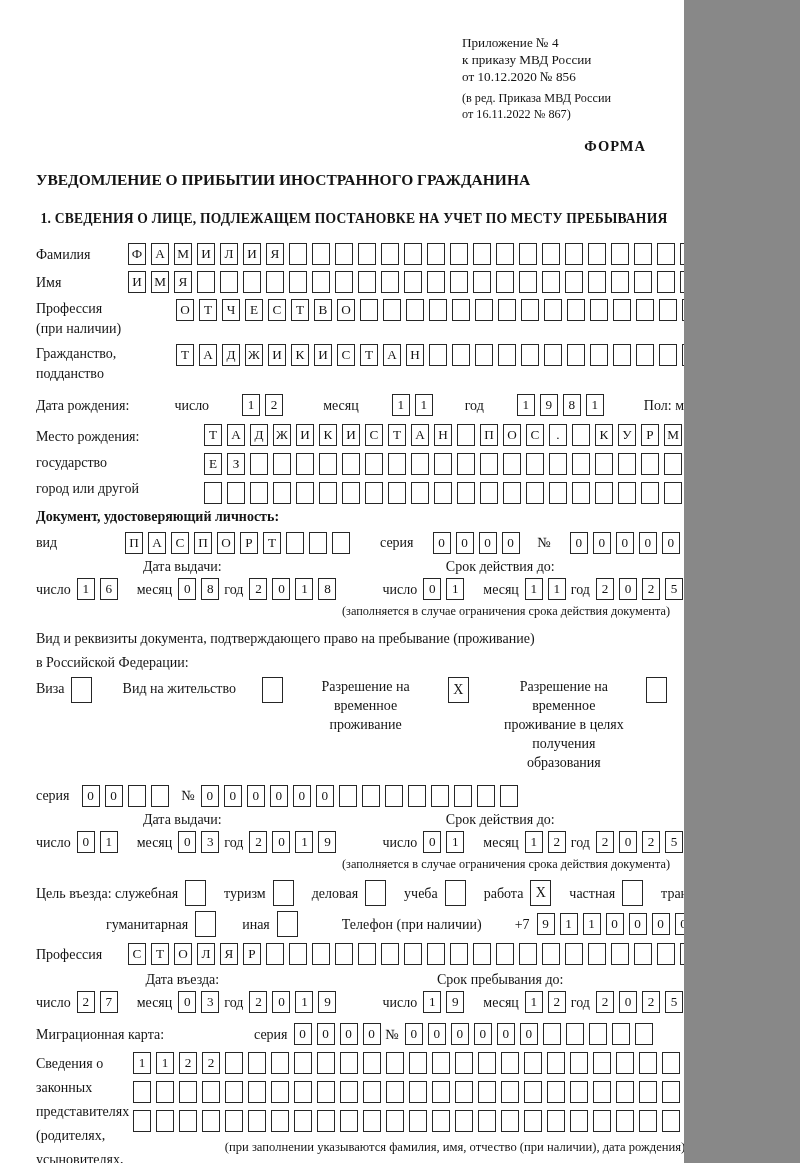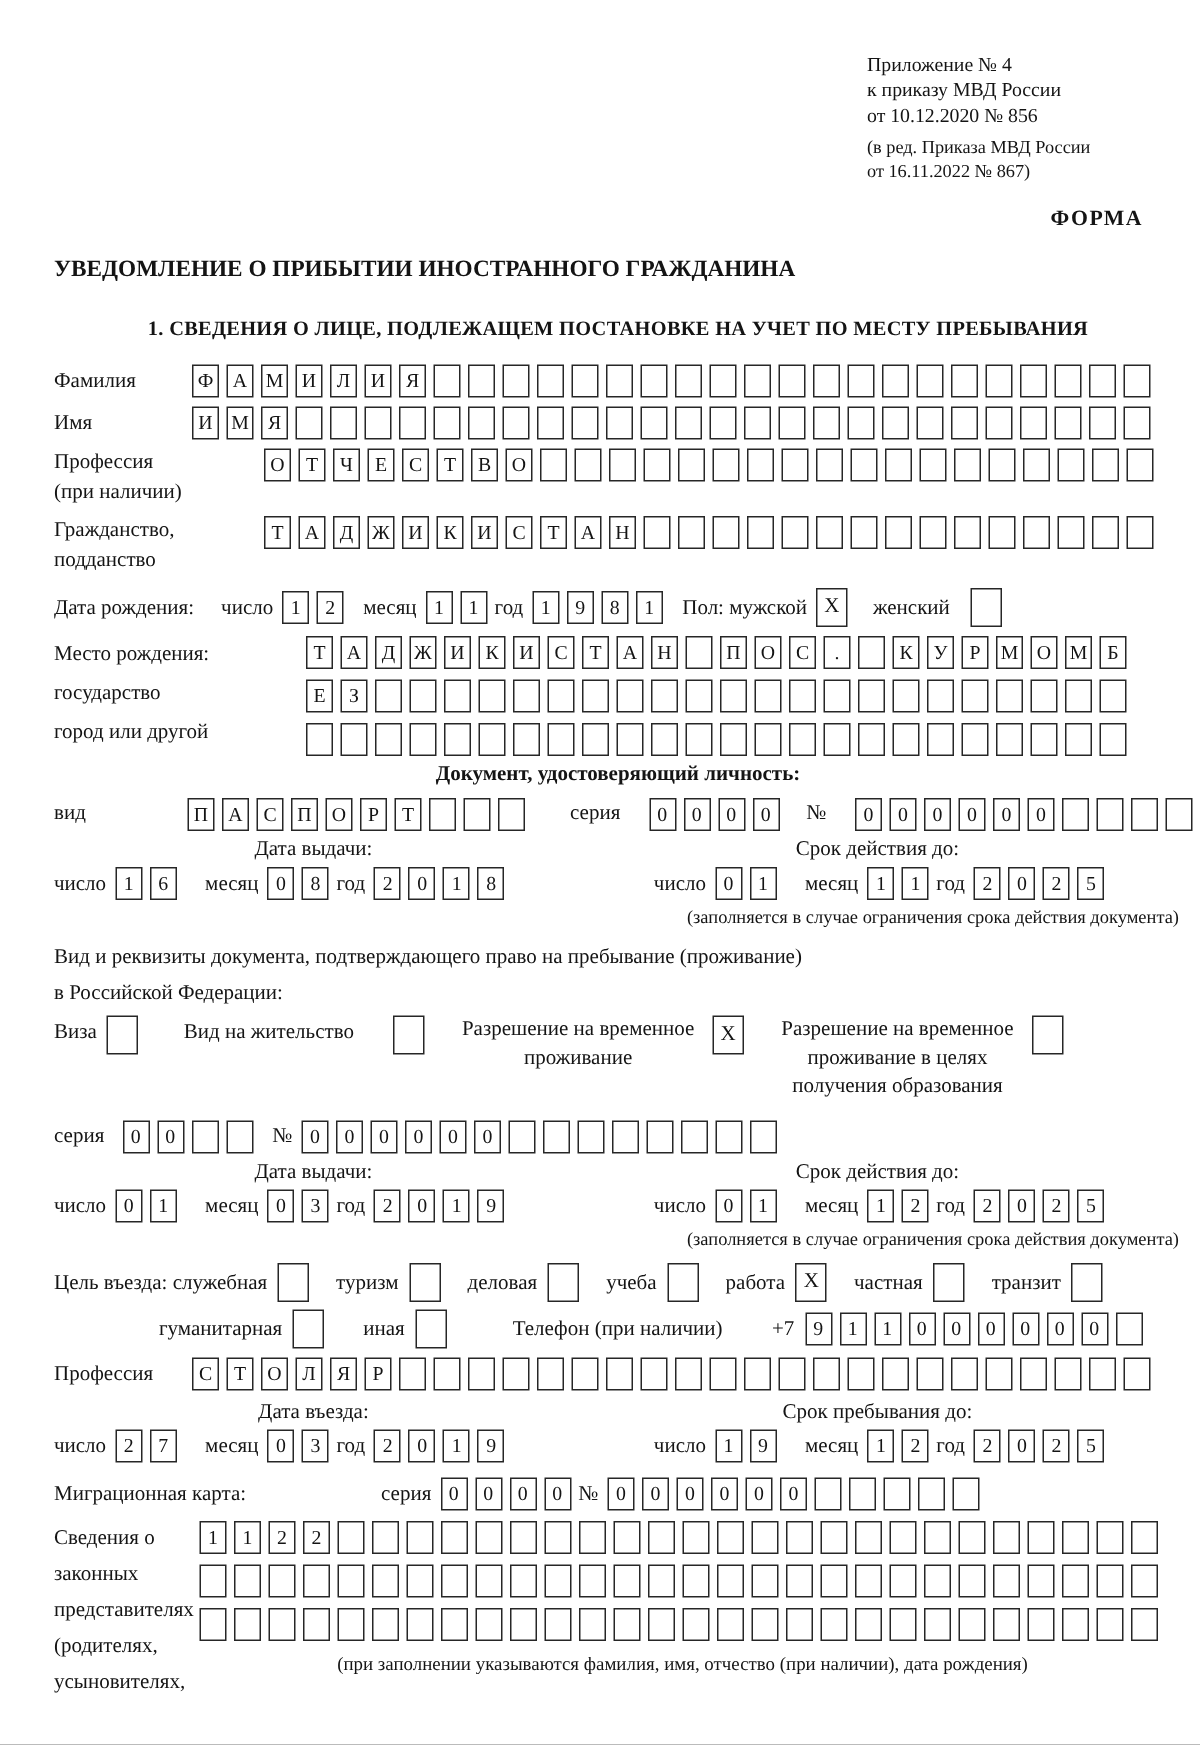--- a/index.html
+++ b/index.html
@@ -1,18 +1,18 @@
 <!DOCTYPE html>
 <html><head>
 <meta charset="utf-8">
 <style>
   html,body{margin:0;padding:0;background:#888;}
   body{width:800px;}
   .page{
-    width:800px;height:1163px;background:#ffffff;color:#141414;
+    width:684px;height:1163px;background:#ffffff;color:#141414;
     font-family:"Liberation Serif", "DejaVu Serif", serif;
     font-size:14px; box-sizing:border-box;
     padding:34px 12px 0 36px; overflow:hidden; position:relative;
   }
   .hdr-block{width:190px;margin-left:auto;margin-right:20px;font-size:13.2px;line-height:17px;}
   .hdr-block .small{font-size:12.2px;line-height:16px;}
   .hdr-block .gap{margin-top:5px;}
   .forma{width:190px;margin-left:auto;margin-right:20px;text-align:right;font-weight:bold;margin-top:16px;font-size:14.5px;padding-right:6px;letter-spacing:1px;}
   .title{text-align:left;font-weight:bold;font-size:15.5px;line-height:22px;margin-top:14px;}
   .blank-line{display:inline-block;width:58px;border-bottom:2px solid #333;margin-left:10px;vertical-align:baseline;height:12px;}
@@ -35,21 +35,21 @@
     width:18px;height:22px;border:1.7px solid #262626;margin-right:5px;
     box-sizing:border-box;font-size:13.2px;background:#fff;
   }
   .check .cell{width:21px;height:26px;font-size:14px;}
   .mt{margin-top:7px;}
   .col{display:flex;flex-direction:column;}
 
   .dlbl{line-height:23px;margin-right:6px;flex:0 0 auto;}
   .ml8{margin-left:8px;} .ml12{margin-left:12px;} .ml14{margin-left:14px;} .ml20{margin-left:20px;} .ml26{margin-left:26px;}
 
-  .center-b{font-weight:bold;text-align:center;margin:4px 0 6px;font-size:14px;}
+  .center-b{font-weight:bold;text-align:left;margin:4px 0 6px;font-size:14px;}
   .dhdr{display:flex;margin-top:2px;}
   .dhdr .lh{width:46%;text-align:center;}
   .dhdr .rh{width:54%;text-align:center;}
   .drow{display:flex;margin-top:3px;}
   .drow .lh{width:46%;display:flex;align-items:flex-start;}
   .drow .rh{width:54%;display:flex;align-items:flex-start;padding-left:54px;box-sizing:border-box;}
   .note{font-size:12.3px;text-align:right;margin:3px 2px 8px 0;}
 
   .plain{margin-top:6px;line-height:24px;}
   .ckrow{margin-top:2px;align-items:flex-start;}
@@ -210,21 +210,21 @@
         <span class="cell"></span>
         <span class="cell"></span>
         <span class="cell"></span>
         <span class="cell"></span>
         <span class="cell"></span>
         <span class="cell"></span>
         <span class="cell"></span>
       </div>
   </div>
 
-  <div class="row" style="margin-top:8px;align-items:center;">
+  <div class="row" style="margin-top:8px;align-items:center;gap:27px;">
     <span class="dlbl" style="margin-right:18px;">Дата рождения:</span>
     <span class="dlbl">число</span>
     <span class="boxes">
         <span class="cell">1</span>
         <span class="cell">2</span>
       </span>
     <span class="dlbl ml8">месяц</span>
     <span class="boxes">
         <span class="cell">1</span>
         <span class="cell">1</span>

